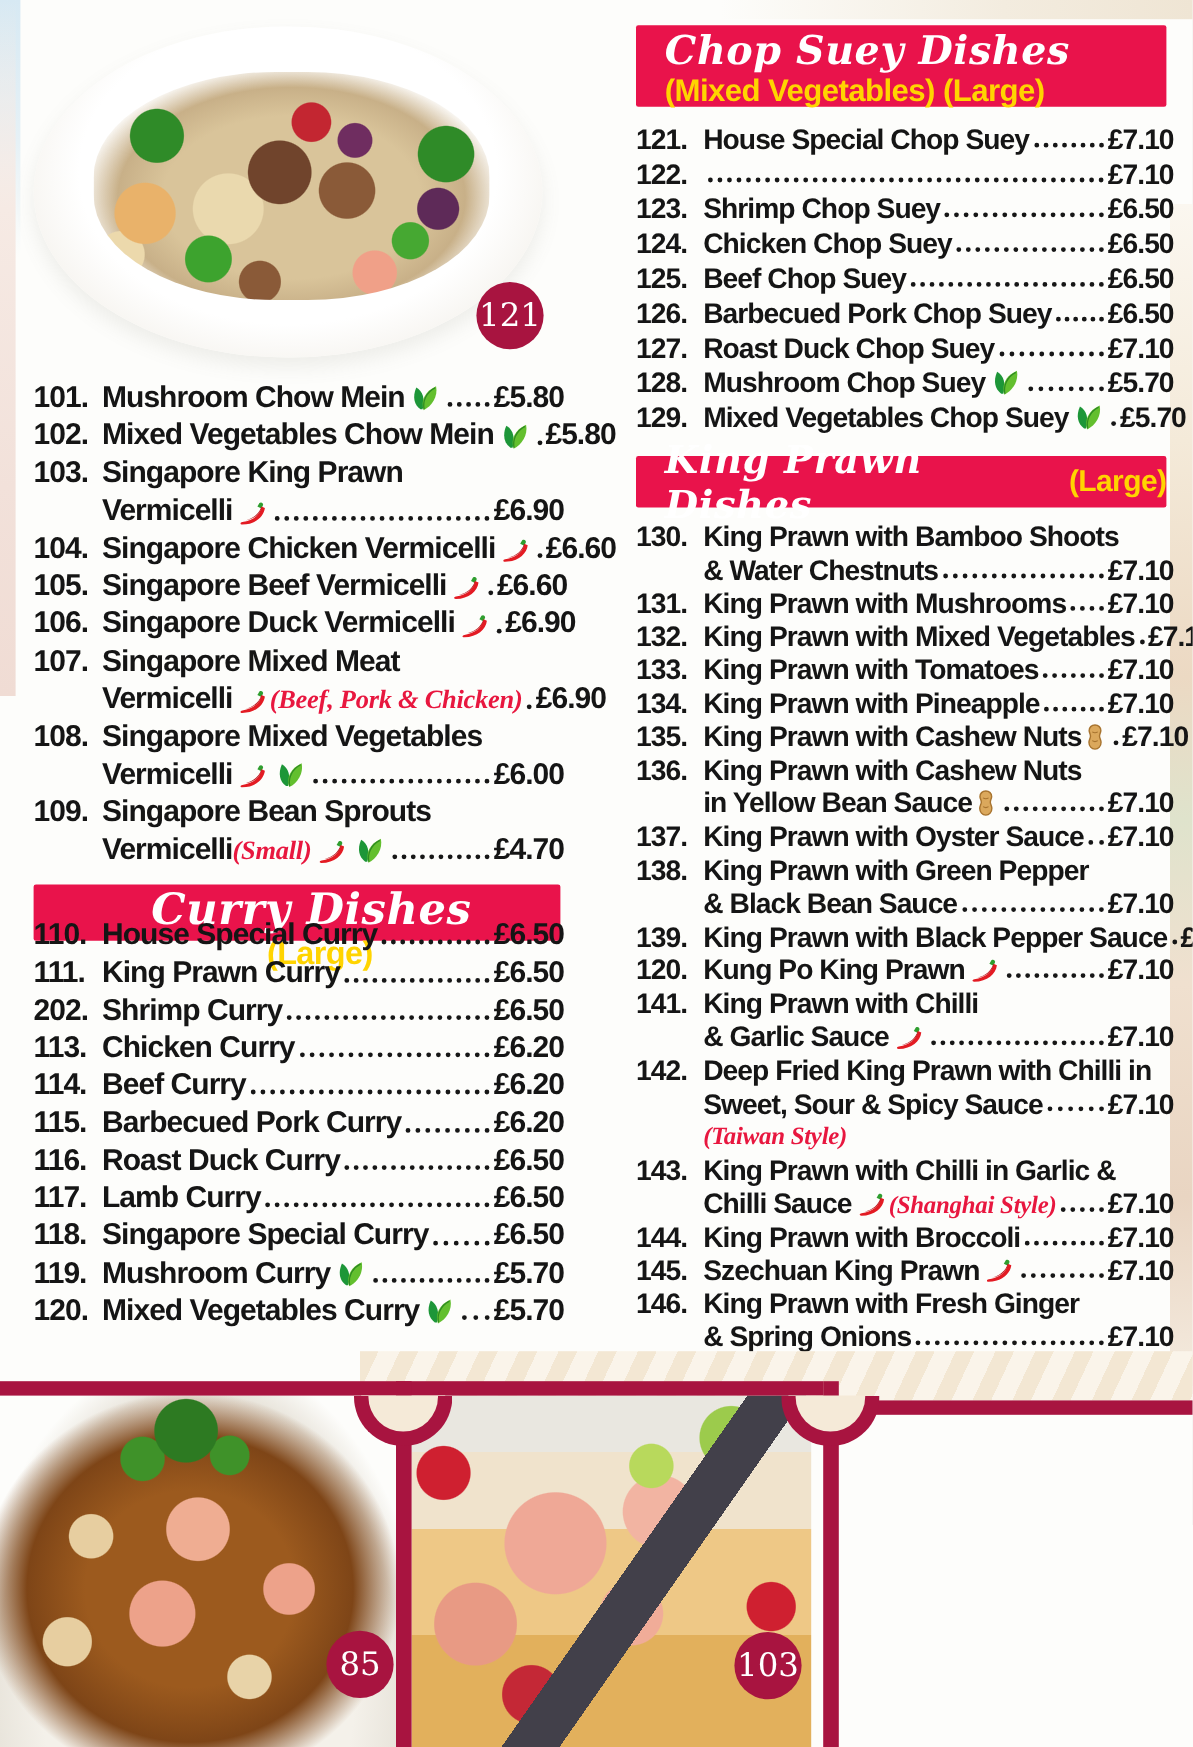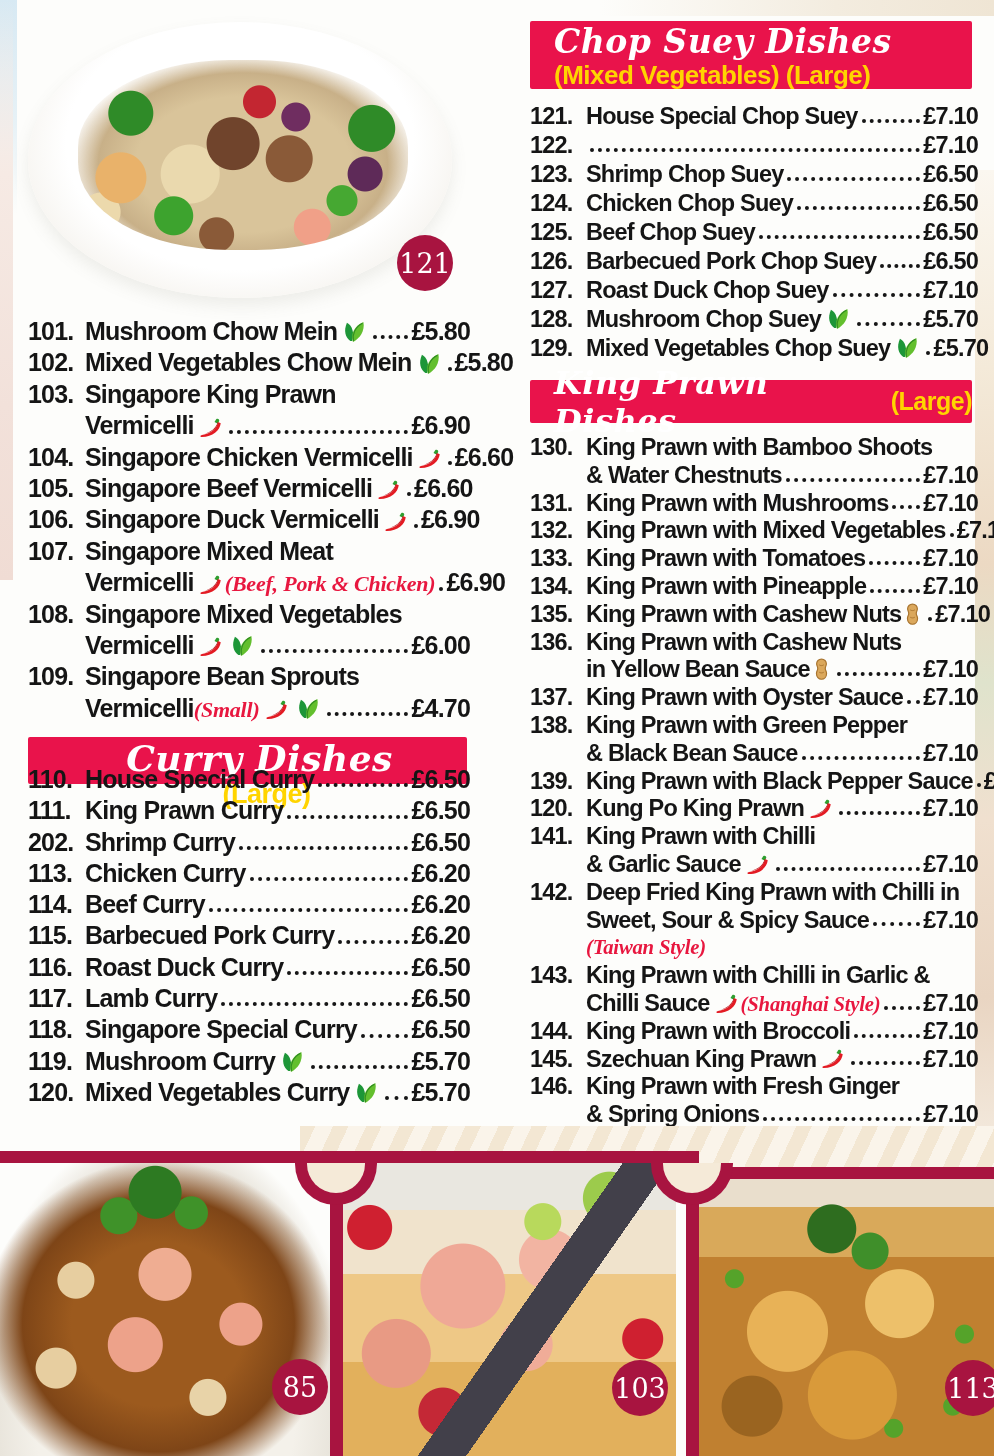--- a/index.html
+++ b/index.html
@@ -645,23 +645,20 @@
       </div>
     </div>
 
   <div id="streaks"></div>
   <div class="bphoto" id="bphoto-1">
     <div class="badge" id="badge-1">85</div>
   </div>
   <div class="bphoto" id="bphoto-2">
     <div class="badge" id="badge-2">103</div>
   </div>
-  <div class="bphoto" id="bphoto-3">
-    <div class="badge" id="badge-3">113</div>
-  </div>
   <div class="bar" id="bar-left"></div>
   <div class="bar" id="bar-right"></div>
   <div class="bar" id="div-1"></div>
   <div class="bar" id="div-2"></div>
   <div class="notch" id="notch-1"></div>
   <div class="notch" id="notch-2"></div>
 
 </div>
 
 </body></html>

